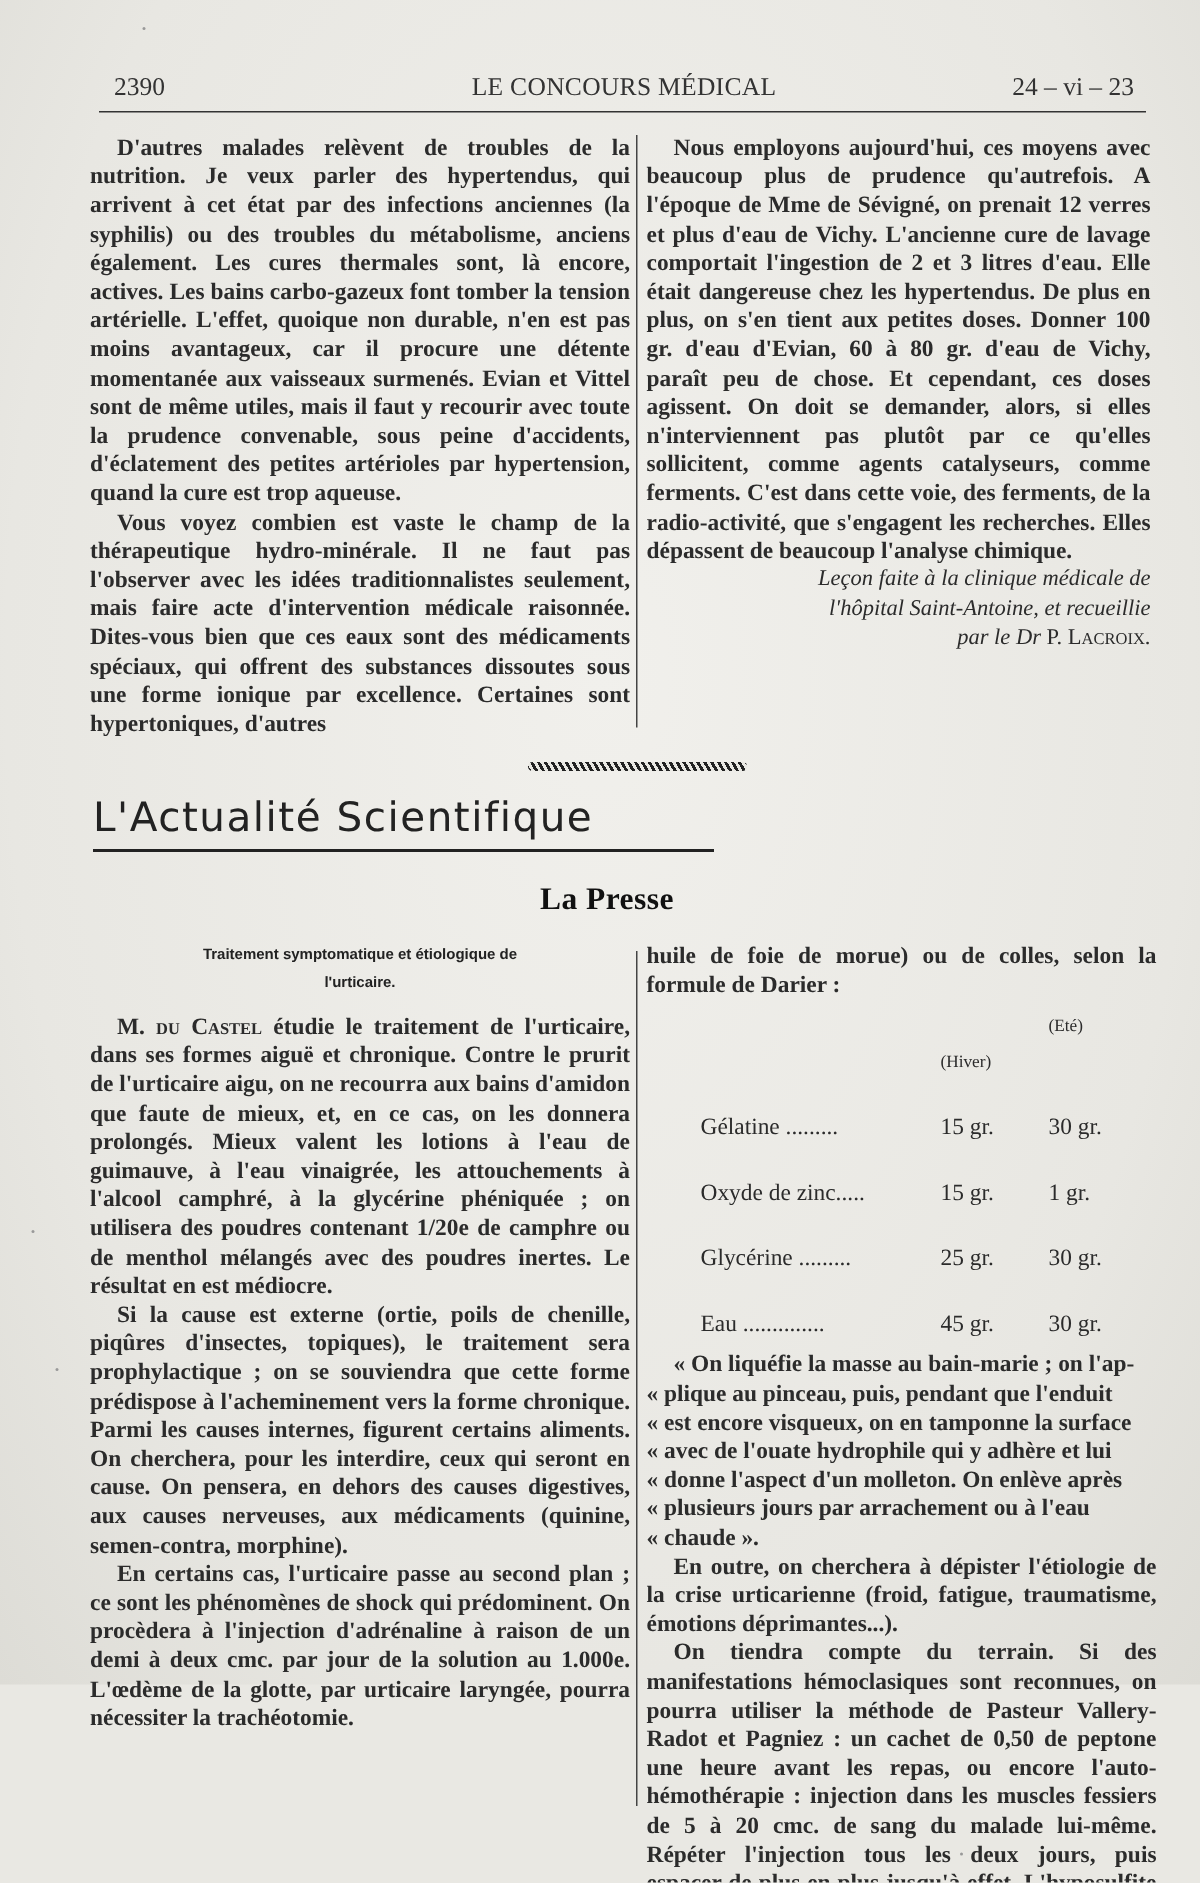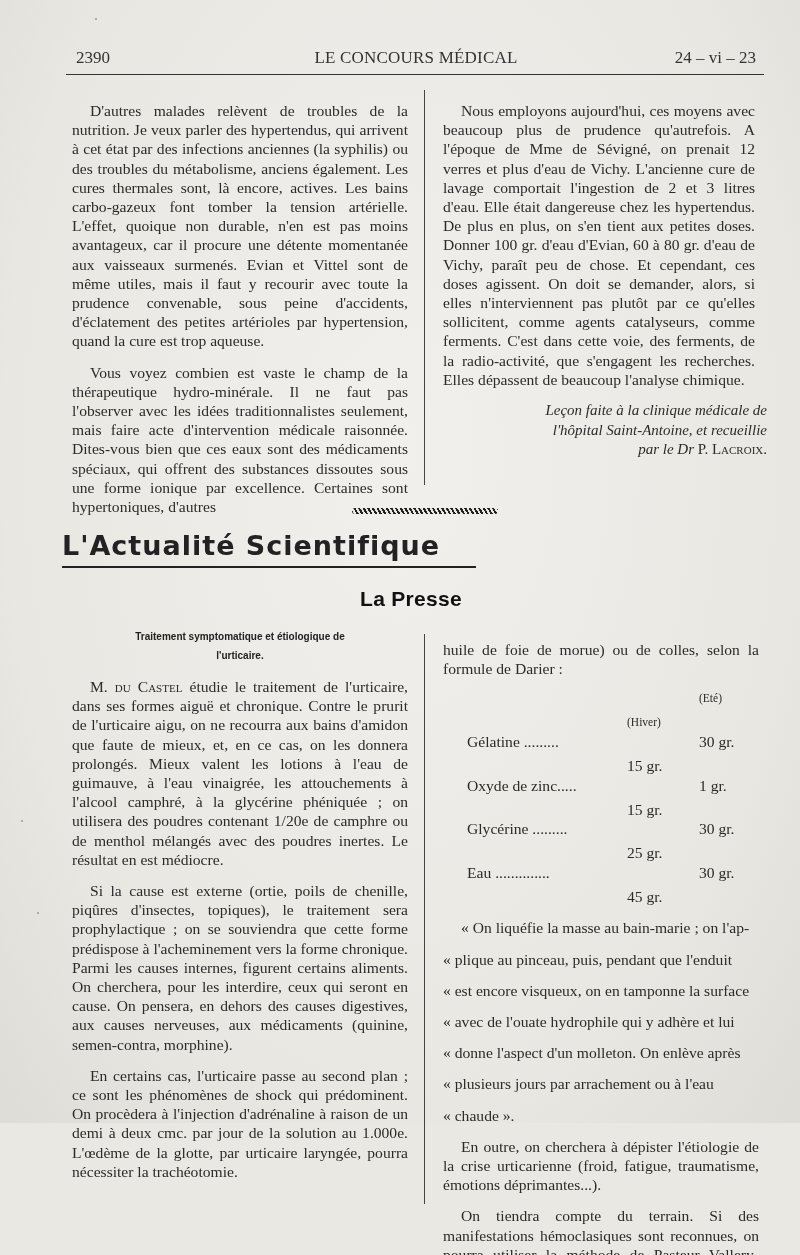--- a/index.html
+++ b/index.html
@@ -24,64 +24,64 @@
   .header-rule {
     position: absolute; left: 66px; right: 36px; top: 74px; height: 0;
     border-top: 1.5px solid #333;
   }
   .col {
     position: absolute;
     font-family: "Liberation Serif", serif;
     font-size: 15.6px; line-height: 19.2px; color: #2b2b2b;
     text-align: justify;
   }
-  .col p { margin: 12px; text-indent: 18px; }
+  .col p { margin: 0; text-indent: 18px; font-weight: bold; }
   .col p.noind { text-indent: 0; }
   .top-left { left: 60px; top: 89px; width: 360px; }
   .top-right { left: 431px; top: 89px; width: 336px; }
   .sig {
     font-style: italic; text-align: right; font-size: 15px; line-height: 19.5px;
   }
   .sig .sc { font-style: normal; font-variant: small-caps; }
   .vrule { position: absolute; width: 0; border-left: 1.5px solid #444; }
   .vrule.top { left: 424px; top: 90px; height: 395px; }
   .vrule.bottom { left: 424px; top: 634px; height: 570px; }
 
   .rope {
     position: absolute; left: 352px; top: 508px; width: 146px; height: 6px;
     background: repeating-linear-gradient(60deg, #222 0 2px, #e9e8e3 2px 4px);
     border-radius: 3px;
   }
   .section-title {
     position: absolute; left: 62px; top: 530px;
     font-family: "DejaVu Sans", sans-serif; font-size: 27px; letter-spacing: 1px; color: #222;
-    font-weight: bold;
+    font-weight: normal;
   }
   .section-rule {
     position: absolute; left: 62px; top: 566px; width: 414px; height: 0;
     border-top: 2.5px solid #222;
   }
   .subsection {
     position: absolute; left: 360px; top: 587px;
-    font-family: Liberation Sans, sans-serif; font-weight: bold; font-size: 21px; color: #111;
+    font-family: Liberation Serif, serif; font-weight: bold; font-size: 21px; color: #111;
     letter-spacing: 0.3px;
   }
   .article-title {
     font-family: "Liberation Sans", sans-serif; font-weight: bold; font-size: 10px;
     line-height: 19px; text-align: center; color: #222; margin-bottom: 10px;
     text-indent: 0;
   }
   .bottom-left { left: 60px; top: 627px; width: 360px; }
   .bottom-right { left: 431px; top: 628px; width: 340px; }
   .sc { font-variant: small-caps; }
   .formula {
     margin: 10px 0 8px 36px; font-size: 15.6px; line-height: 19.5px;
   }
   .formula .hdr { display: flex; font-size: 11.5px; line-height: 16px; margin-bottom: 2px; }
-  .formula .row { display: flex; }
+  .formula .row { display: flex; align-items: flex-end; }
   .formula .name { width: 160px; white-space: nowrap; overflow: hidden; }
   .formula .v1 { width: 72px; margin-top: 24px; }
   .formula .v2 { width: 60px; }
   .formula .hdr .name { width: 160px; }
   .formula .hdr .v1 { width: 72px; }
   .quote p { text-indent: 0; }
   .quote p.first { text-indent: 18px; }
   em { font-style: italic; }
   .speck { position: absolute; background: #999; border-radius: 50%; width: 2px; height: 2px; }
 </style>

